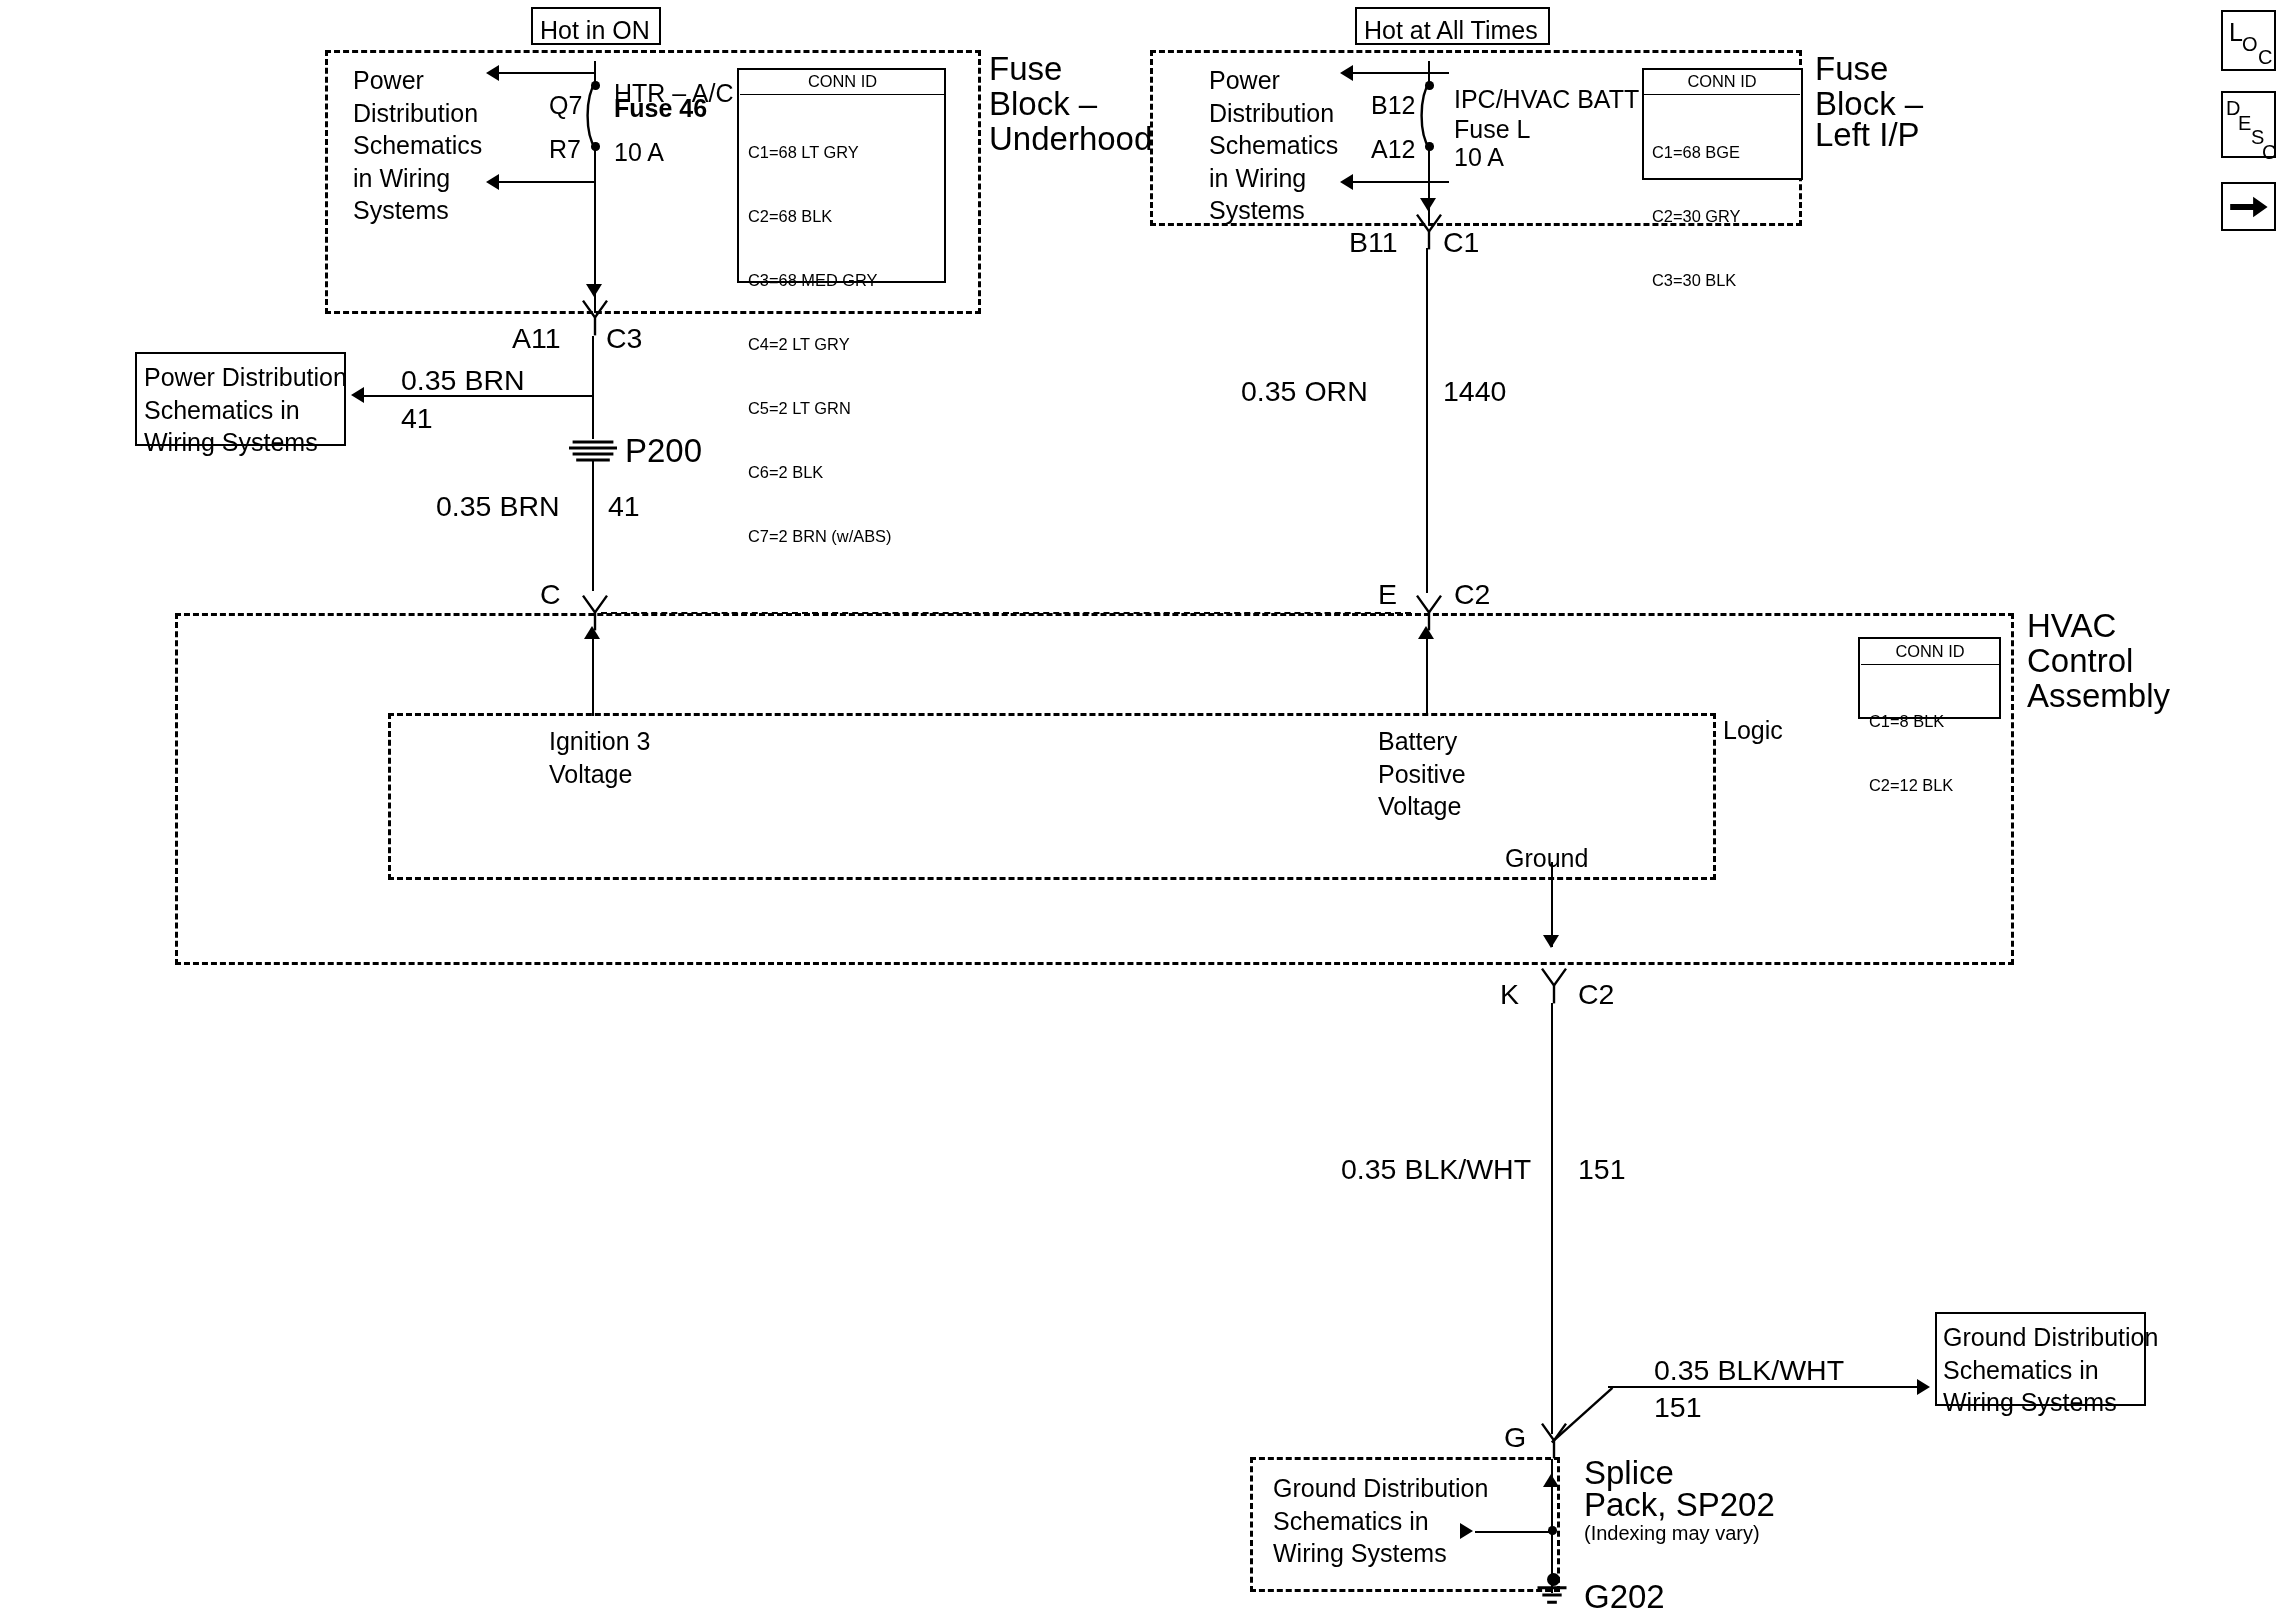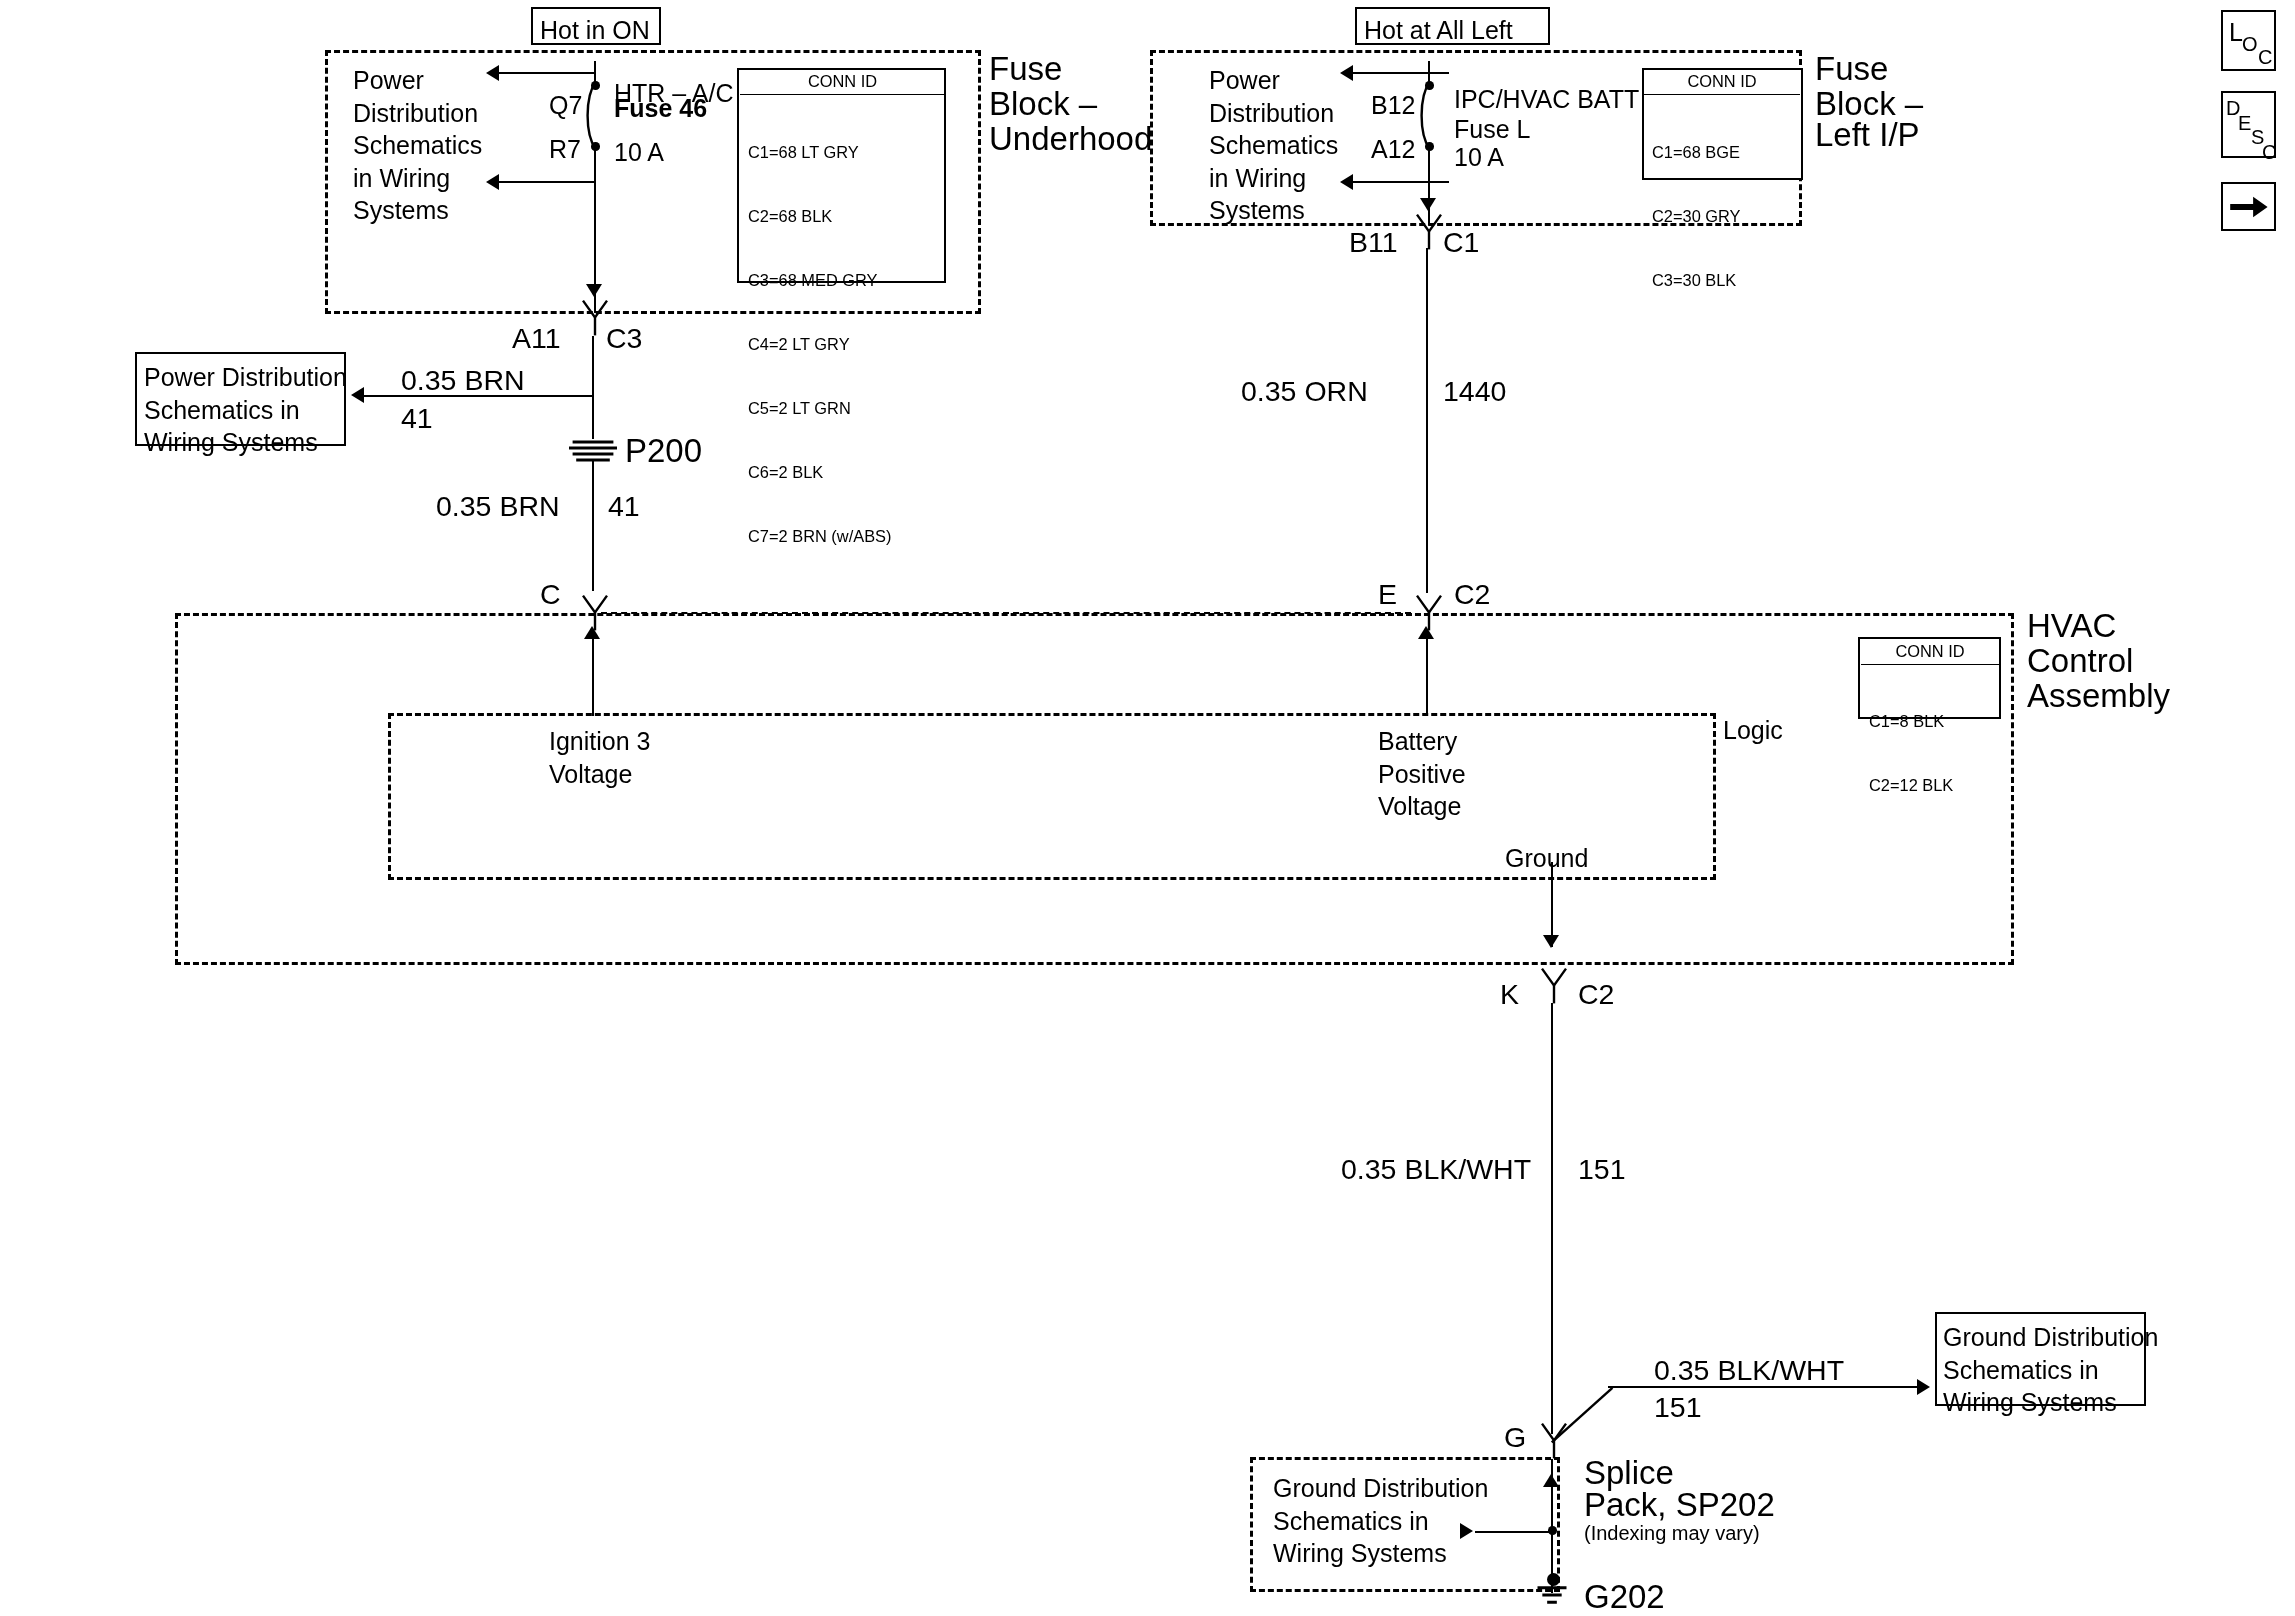--- a/index.html
+++ b/index.html
@@ -166,21 +166,21 @@
 
   <svg class="ysym" style="left:577px; top:297px;" width="36" height="42" viewBox="0 0 60 70">
     <path d="M10,6 L30,34 L50,6" stroke="#000" stroke-width="4" fill="none"></path>
     <path d="M30,34 L30,64" stroke="#000" stroke-width="4" fill="none"></path>
   </svg>
   <div class="arr-down" style="left:586px; top:284px;"></div>
   <div class="txt lbl-24" style="left:512px; top:322px;">A11</div>
   <div class="txt lbl-24" style="left:606px; top:322px;">C3</div>
 
   <div class="solidbox" style="left:1355px; top:7.3px; width:195px; height:38px;"></div>
-  <div class="txt lbl-20" style="left:1364px; top:16px;">Hot at All Left</div>
+  <div class="txt lbl-20" style="left:1364px; top:16px;">Hot at All Times</div>
 
   <div class="dashbox" style="left:1150px; top:50px; width:652px; height:176px;"></div>
 
   <div class="txt lbl-20" style="left:1209px; top:64px; line-height:1.30;">Power
 Distribution
 Schematics
 in Wiring
 Systems</div>
 
   <div class="h" style="left:1352px; top:72px; width:97px;"></div>

